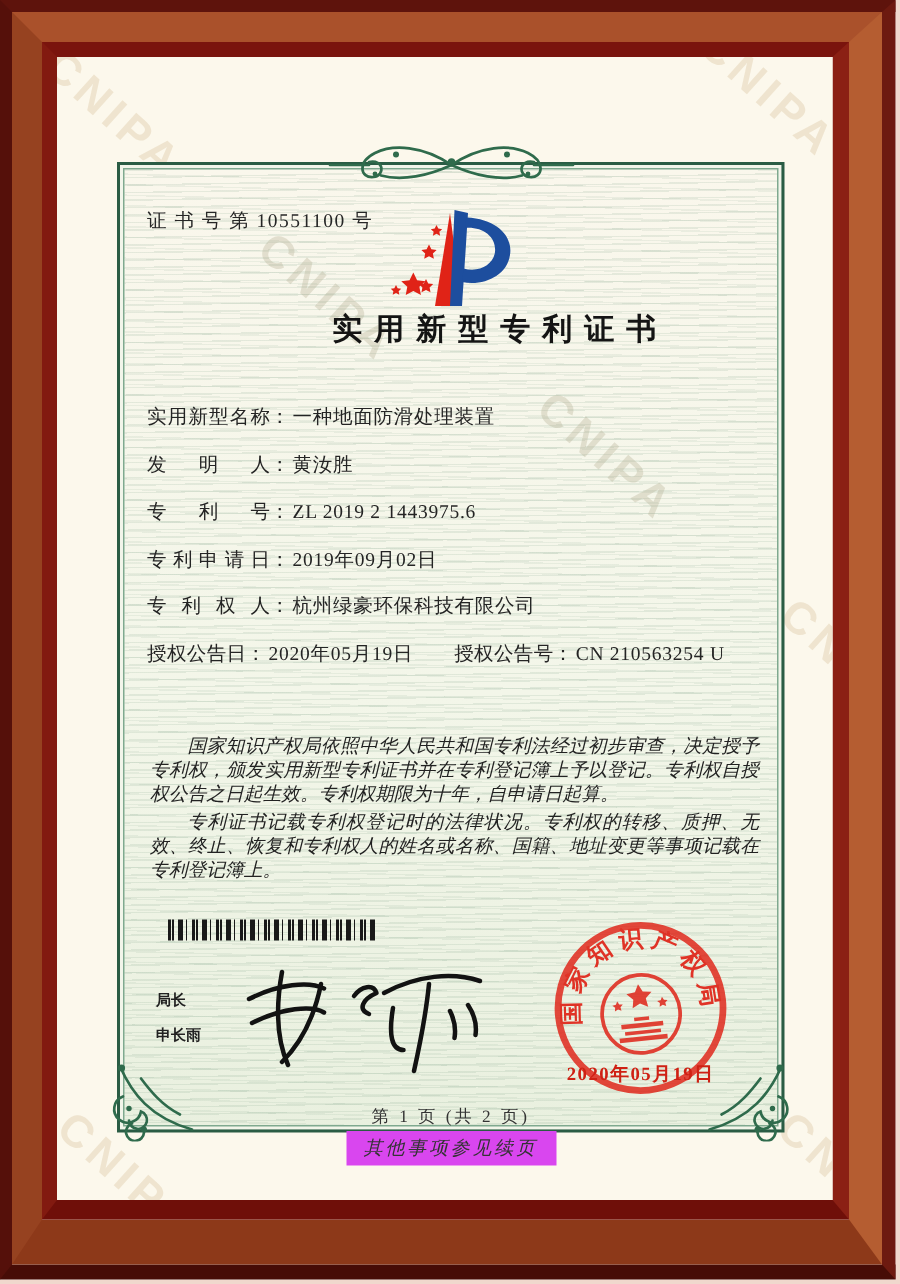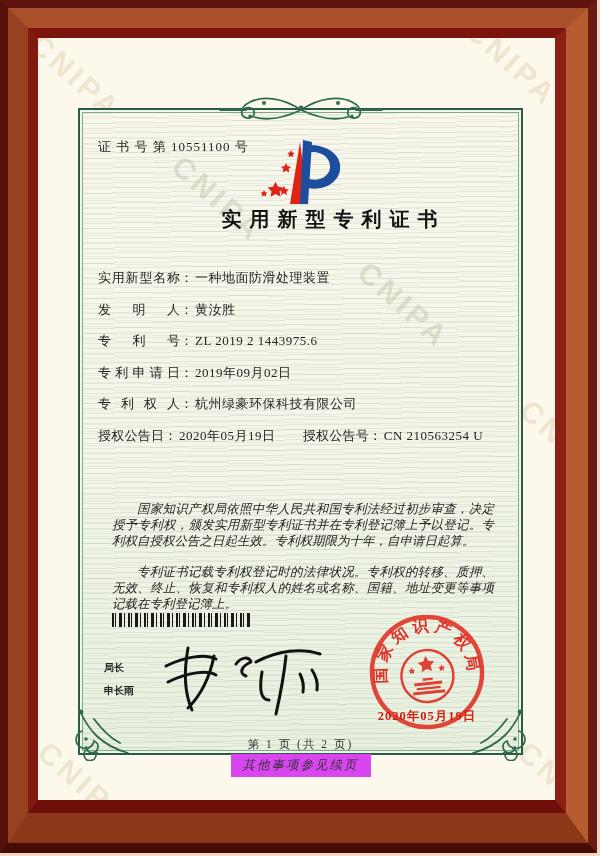--- a/index.html
+++ b/index.html
@@ -43,21 +43,21 @@
          letter-spacing:8px;color:#141414;margin:0;padding-left:33px;}
   .fields{left:18px;top:152px;width:410px;font-size:13px;color:#242424;}
   .frow{height:31.5px;line-height:31.5px;white-space:nowrap;}
   .flabel{display:inline-block;width:82px;text-align:justify;text-align-last:justify;vertical-align:top;}
   .colon{display:inline-block;margin-right:2px;}
   .fvalue{letter-spacing:0.5px;text-align:center;}
   .grant .flabel{width:66px;}
   .grant-right{display:inline-block;margin-left:24px;}
   .paras{left:16px;top:376px;width:414px;font-size:12.5px;line-height:15.8px;color:#222;
          font-style:italic;text-align:justify;}
-  .paras p{margin:16px;text-indent:2em;}
+  .paras p{margin:4px;text-indent:2em;}
   .barcode{left:32px;top:503px;width:140px;height:14px;
       background:repeating-linear-gradient(90deg,#191919 0 2px,transparent 2px 3px,#191919 3px 4px,
         transparent 4px 7px,#191919 7px 10px,transparent 10px 12px,#191919 12px 13px,transparent 13px 16px);}
   .sig-labels{left:24px;top:546px;font-family:"Liberation Sans","DejaVu Sans",sans-serif;
       font-size:10px;font-weight:600;color:#222;line-height:23px;}
   .signature{left:74px;top:524px;}
   .seal{left:285px;top:500px;transform:rotate(-6deg);opacity:0.92;}
   .seal-date{left:280px;top:598px;width:134px;text-align:center;font-size:12.5px;font-weight:bold;
       color:#cf2114;letter-spacing:1px;z-index:4;}
   .page-footer{left:0;top:627px;width:100%;text-align:center;font-size:11.5px;color:#333;letter-spacing:2px;}

